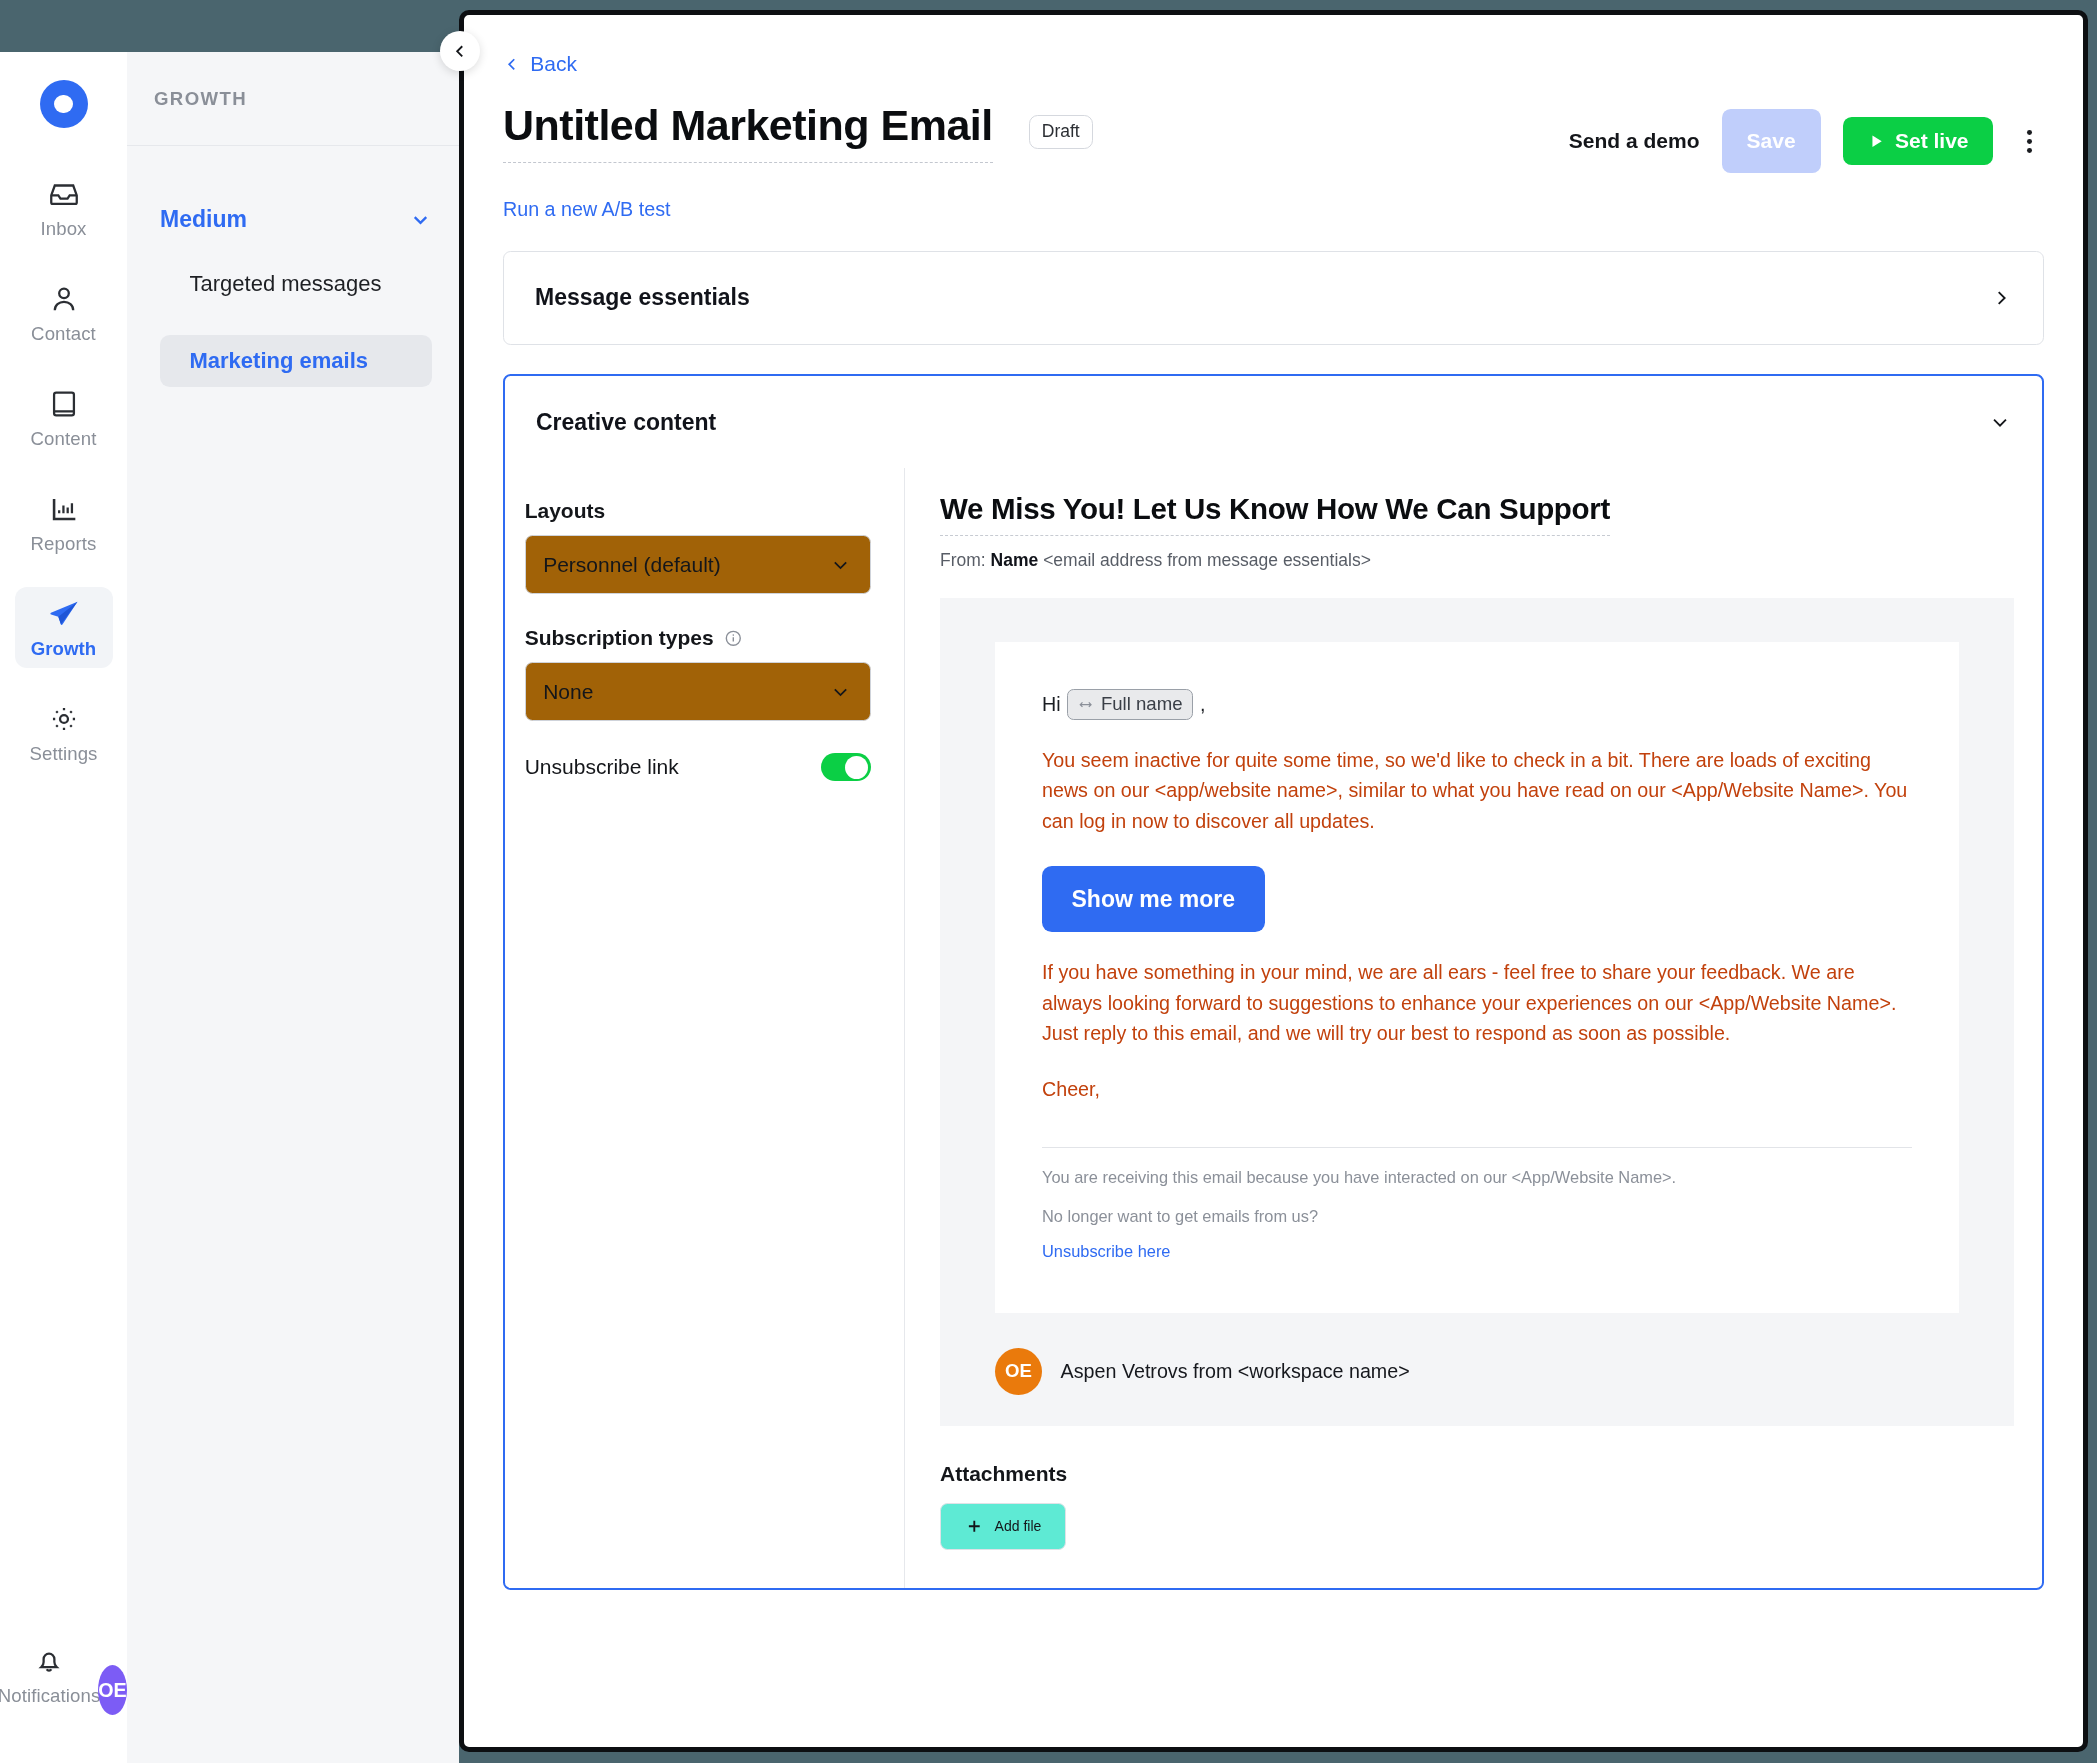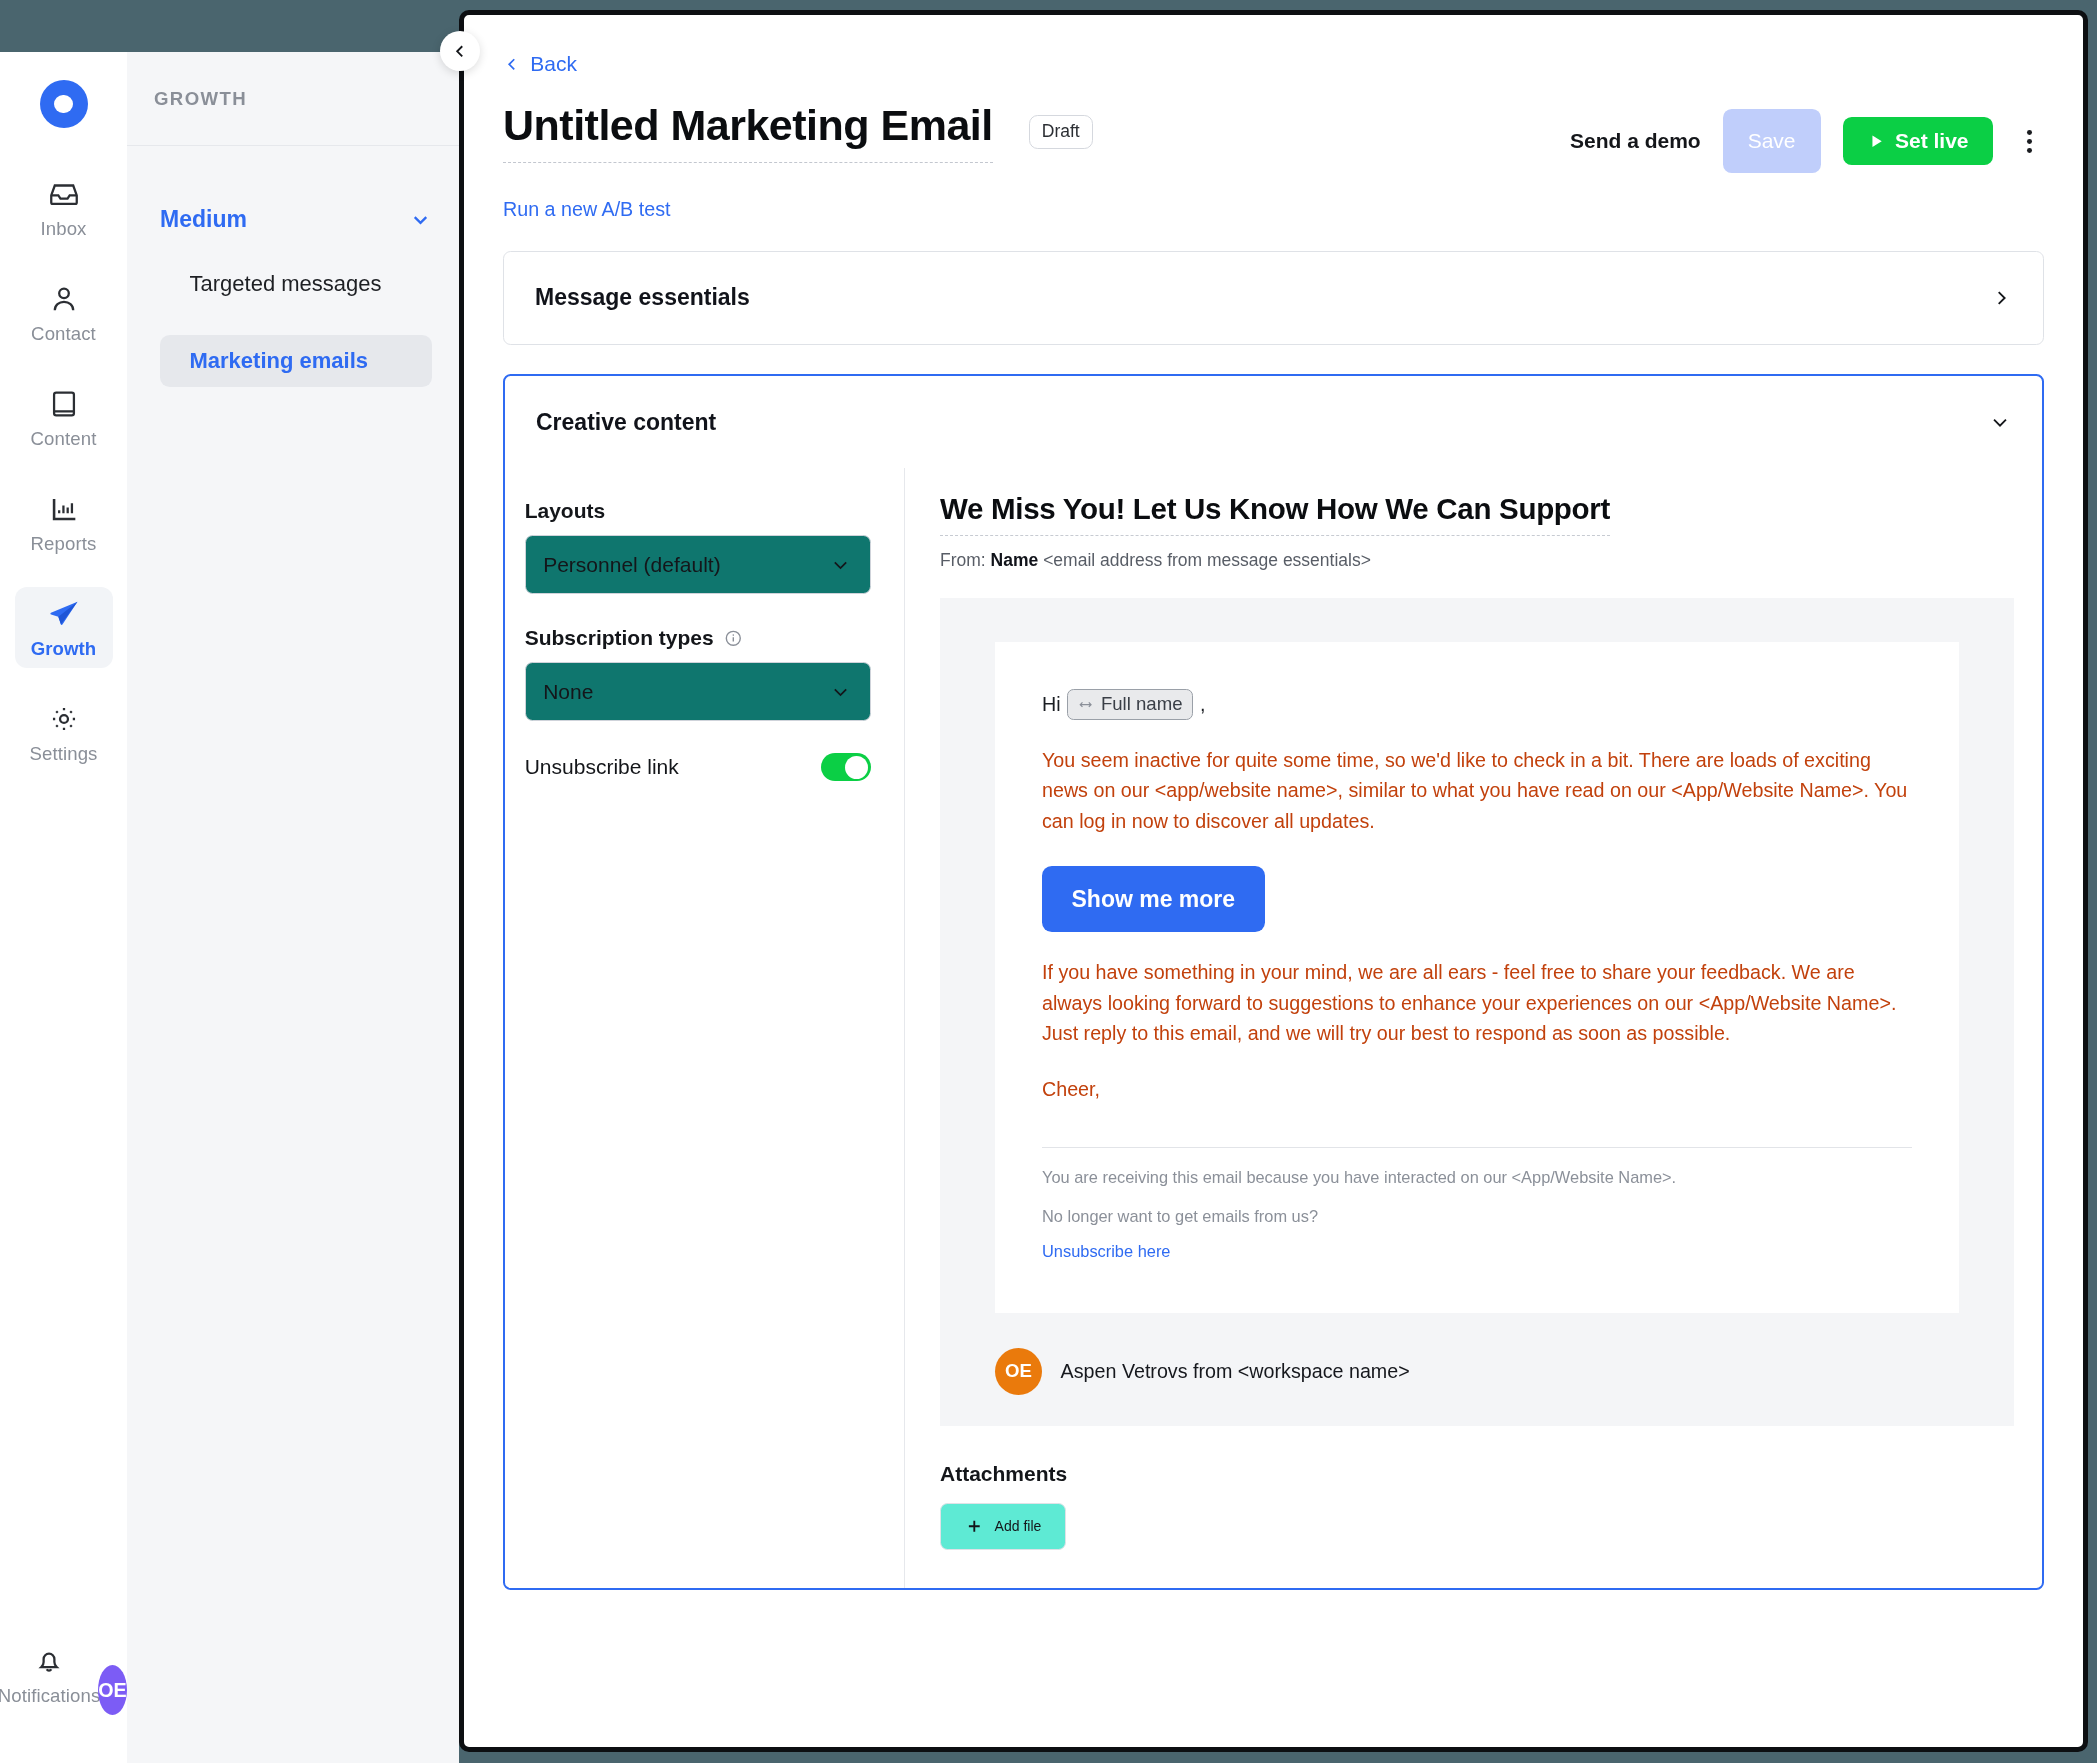--- a/index.html
+++ b/index.html
@@ -97,21 +97,21 @@
   .page-title { font-size: 43px; font-weight: 800; color: #0b0d10; letter-spacing: -0.5px; white-space: nowrap; }
   .badge-draft {
     border: 1.1px solid #d5d8de; border-radius: 8.7px; padding: 5.5px 12px;
     font-size: 17.5px; color: #2b2e33; background: #fff; white-space: nowrap;
   }
 
   .actions { display: flex; align-items: center; gap: 22px; padding-top: 8.7px; }
   .link-btn { font-size: 21px; font-weight: 600; color: #14161a; cursor: pointer; white-space: nowrap; }
   .btn-save {
     background: #c0cefb; color: #ffffff; border: none; border-radius: 8.7px;
-    padding: 20px 25px; font-size: 21px; font-weight: 400; cursor: pointer;
+    padding: 20px 25px; font-size: 21px; font-weight: 700; cursor: pointer;
     font-family: inherit;
   }
   .btn-live {
     background: #0bcf45; color: #fff; border: none; border-radius: 8.7px;
     padding: 12px 24px; font-size: 21px; font-weight: 600; cursor: pointer;
     display: flex; align-items: center; gap: 9.8px; font-family: inherit;
   }
   .kebab { width: 29.5px; height: 29.5px; display: flex; flex-direction: column; align-items: center; justify-content: center; gap: 4.4px; cursor: pointer; }
   .kebab i { width: 4.9px; height: 4.9px; border-radius: 50%; background: #1a1c20; display: block; }
 
@@ -126,21 +126,21 @@
     padding: 0 31px; cursor: pointer;
   }
   .card-head .h-t { font-size: 23px; font-weight: 700; color: #11131a; }
 
   .cc-body { display: flex; }
   .cc-left { width: 399px; padding: 31px 33px 44px 19.7px; }
   .cc-right { flex: 1; border-left: 1.1px solid #e6e8ec; padding: 24px 28px 38px 35px; }
 
   .field-label { font-size: 21px; font-weight: 600; color: #14161a; margin-bottom: 12px; display: flex; align-items: center; gap: 9.8px; }
   .select-box {
-    height: 59px; border: 1.1px solid #cfd3da; border-radius: 7.6px; background: #0f766e;
+    height: 59px; border: 1.1px solid #cfd3da; border-radius: 7.6px; background: #a16207;
     display: flex; align-items: center; justify-content: space-between;
     padding: 0 18.6px 0 17.5px; cursor: pointer; margin-bottom: 32px;
   }
   .select-box .sv { font-size: 21px; color: #14161a; }
 
   .toggle-row { display: flex; align-items: center; justify-content: space-between; margin-top: 19.7px; }
   .toggle-row .tl { font-size: 21px; color: #14161a; }
   .switch { width: 50px; height: 28px; border-radius: 14px; background: #0bcf45; position: relative; cursor: pointer; }
   .switch .knob { position: absolute; right: 2.7px; top: 2.7px; width: 23px; height: 23px; border-radius: 50%; background: #fff; }
 

